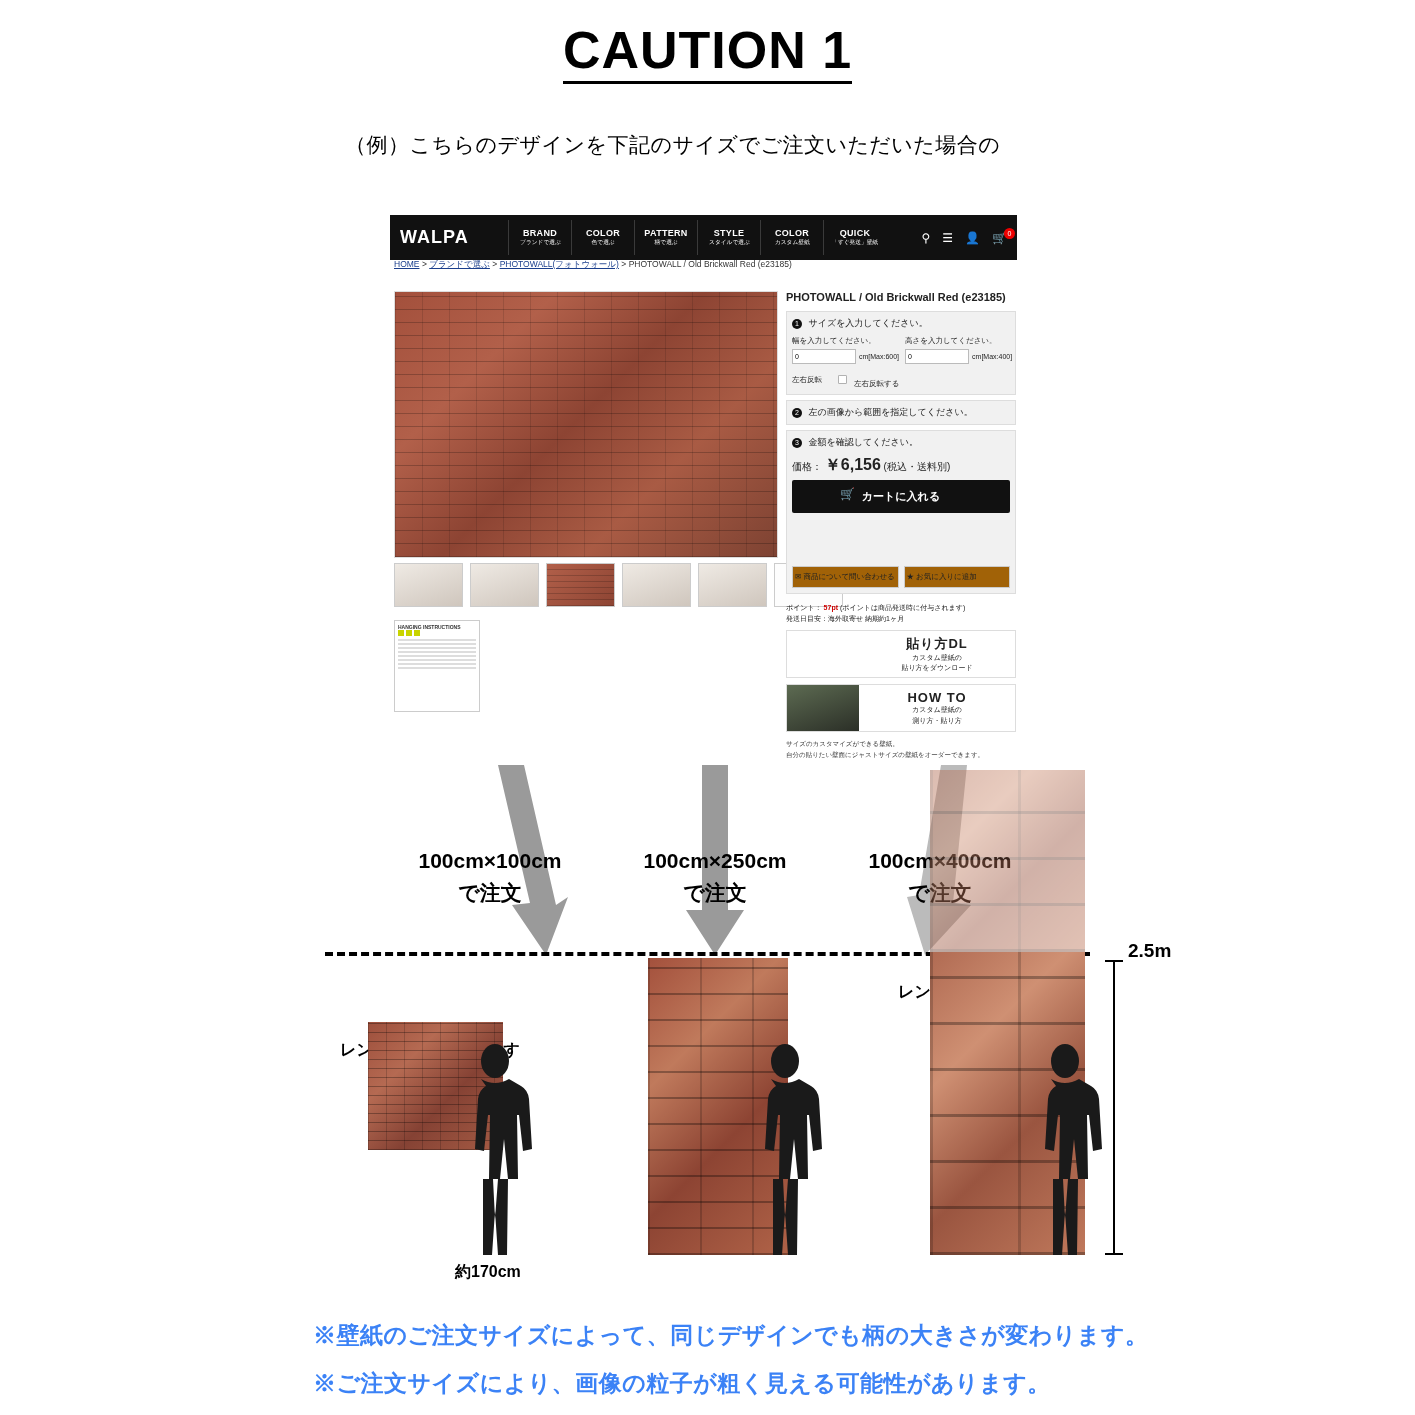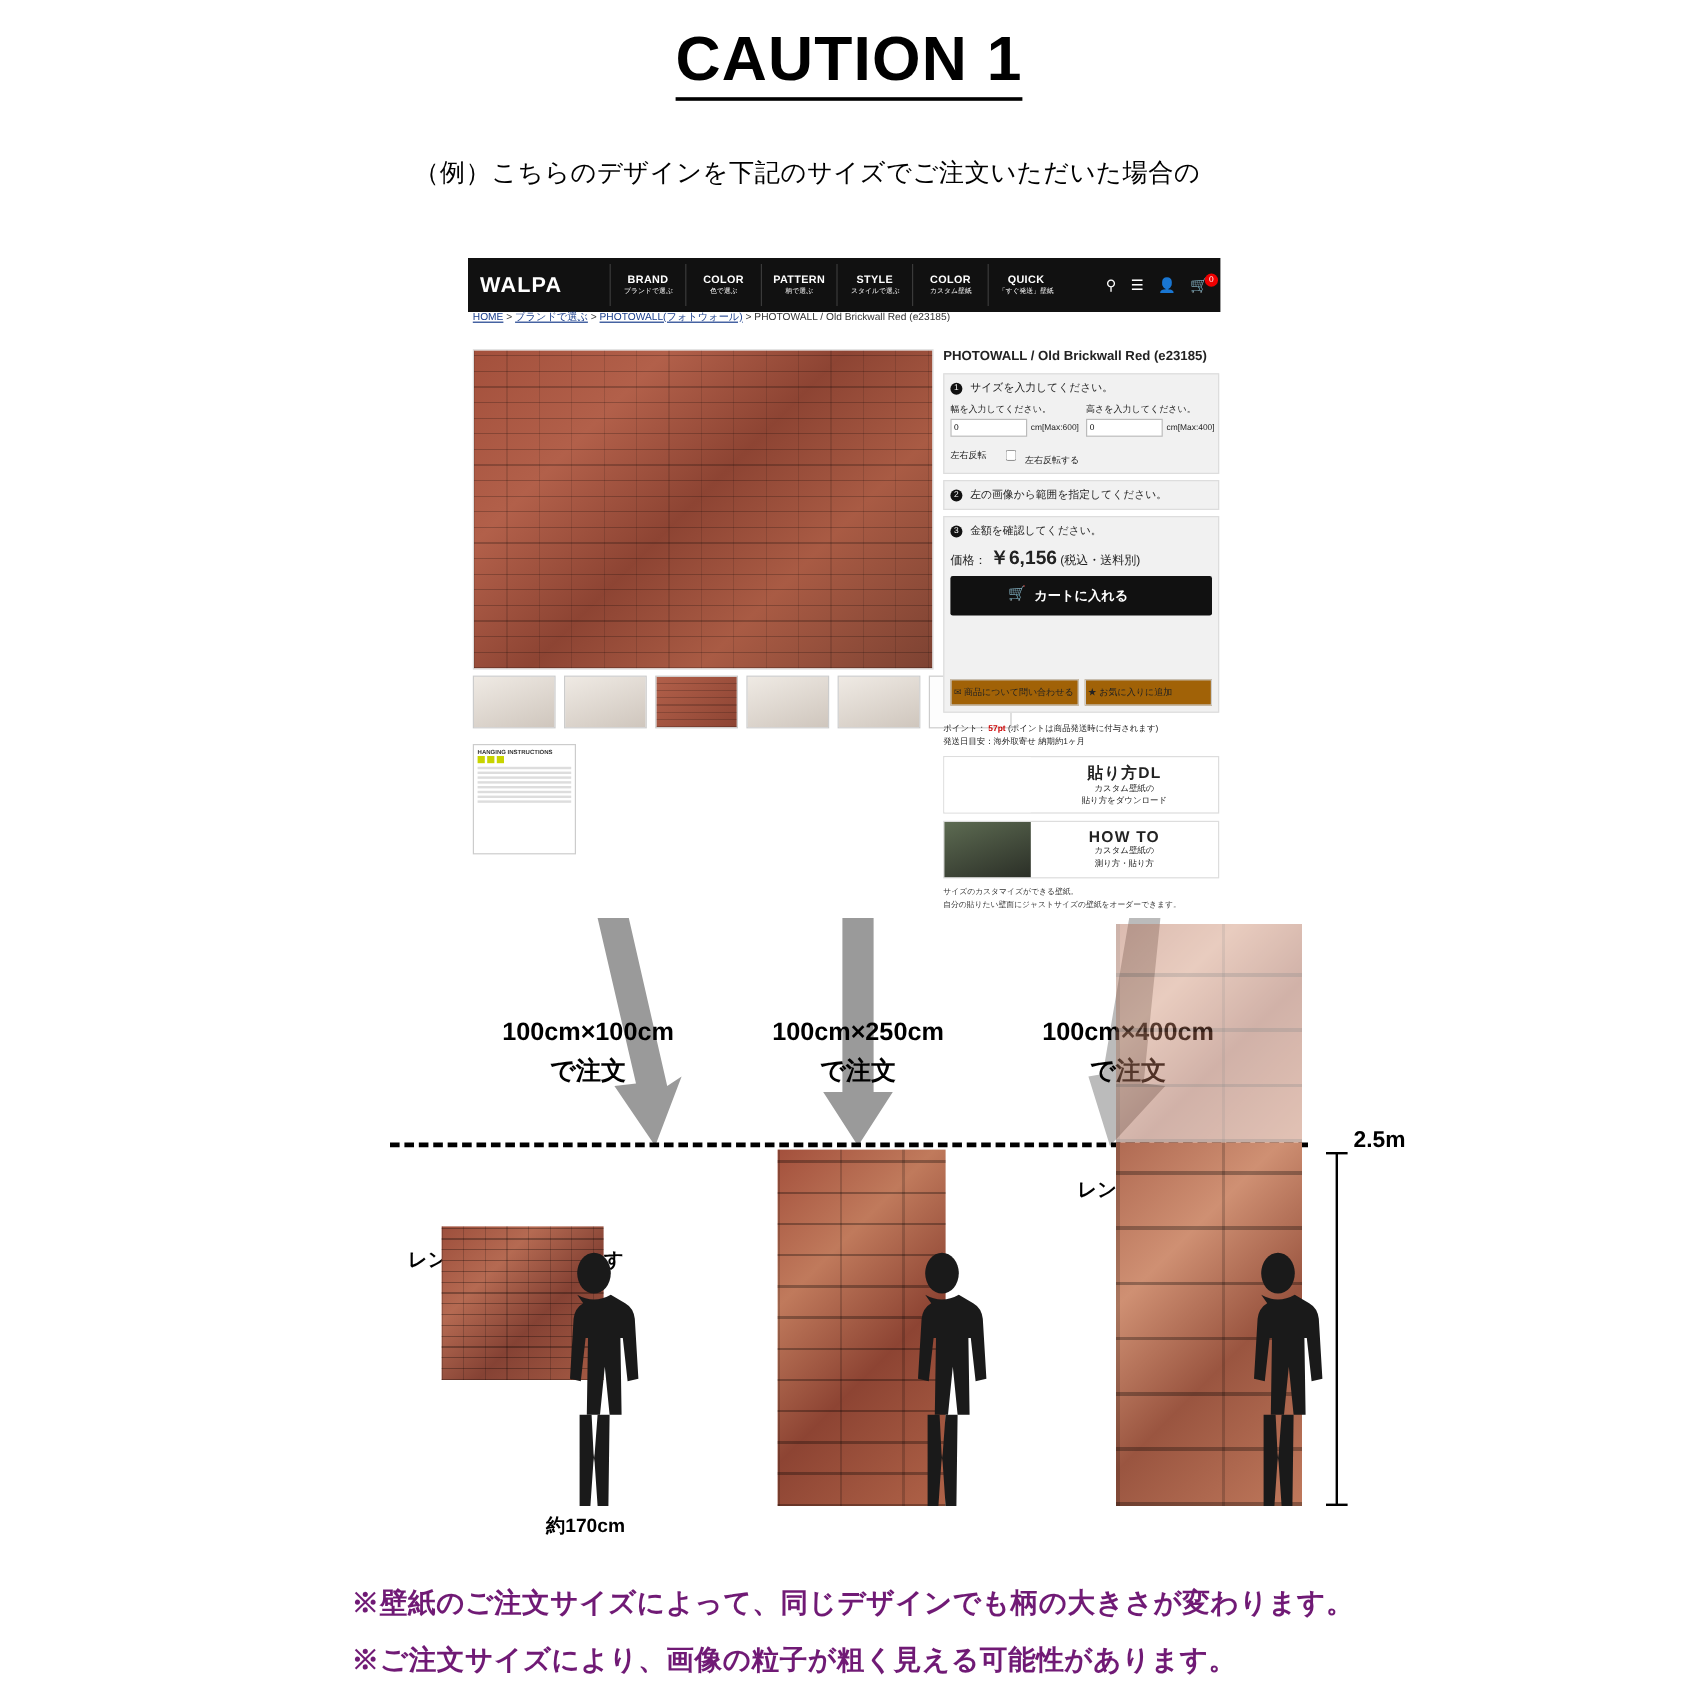--- a/index.html
+++ b/index.html
@@ -305,24 +305,25 @@
       repeating-linear-gradient(0deg, rgba(0,0,0,.30) 0 3px, rgba(0,0,0,0) 3px 46px),
       repeating-linear-gradient(90deg, rgba(0,0,0,.18) 0 3px, rgba(0,0,0,0) 3px 88px),
       linear-gradient(135deg,#b06a52,#cf9073 30%,#9a5540 60%,#c0795c 100%);
   }
   .brick.faded { opacity: .45; }
 
   .person { position: absolute; }
 
   .warn {
     position: absolute;
-    color: #701a75;
+    color: #3b82f6;
     font-weight: bold;
     font-size: 23px;
     letter-spacing: .5px;
+    margin-left: 20px;
   }
 </style>
 </head>
 <body>
 
 <div class="caution-title">
   <span>CAUTION 1</span>
 </div>
 
 <div class="intro">

